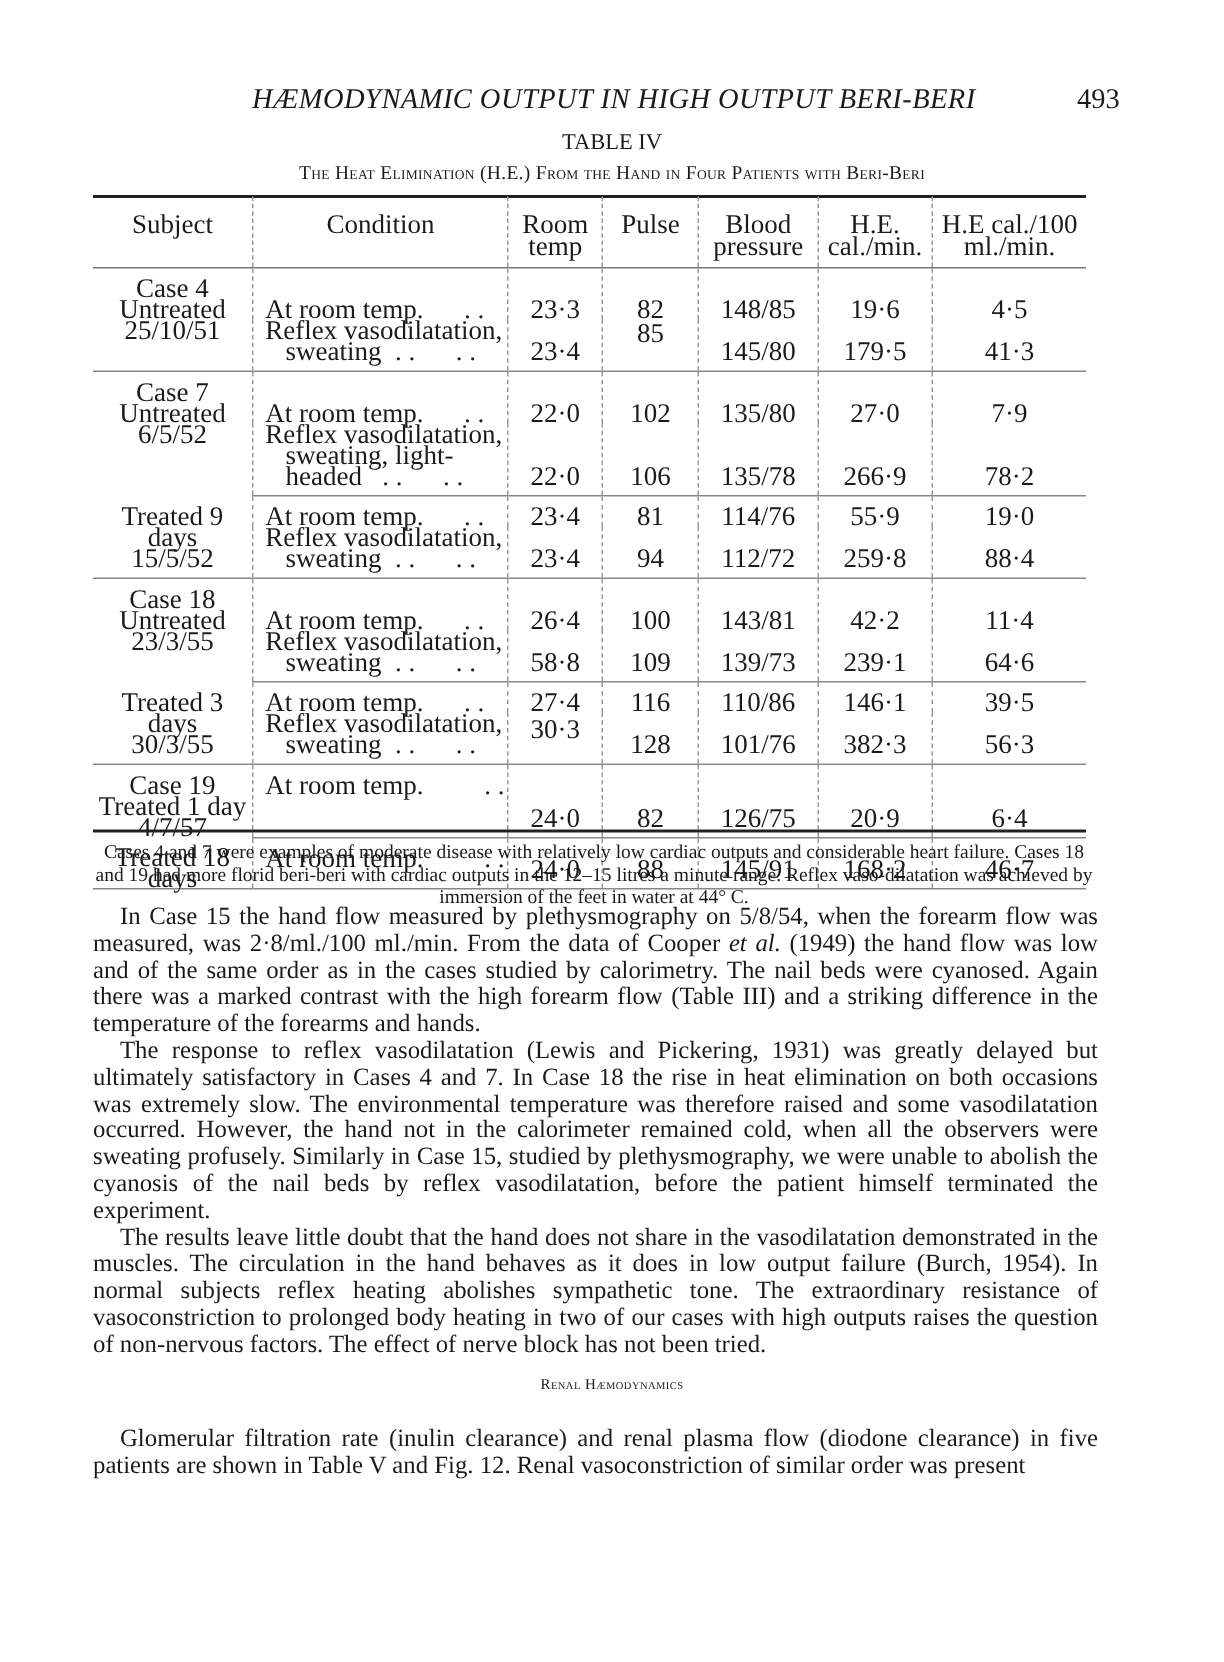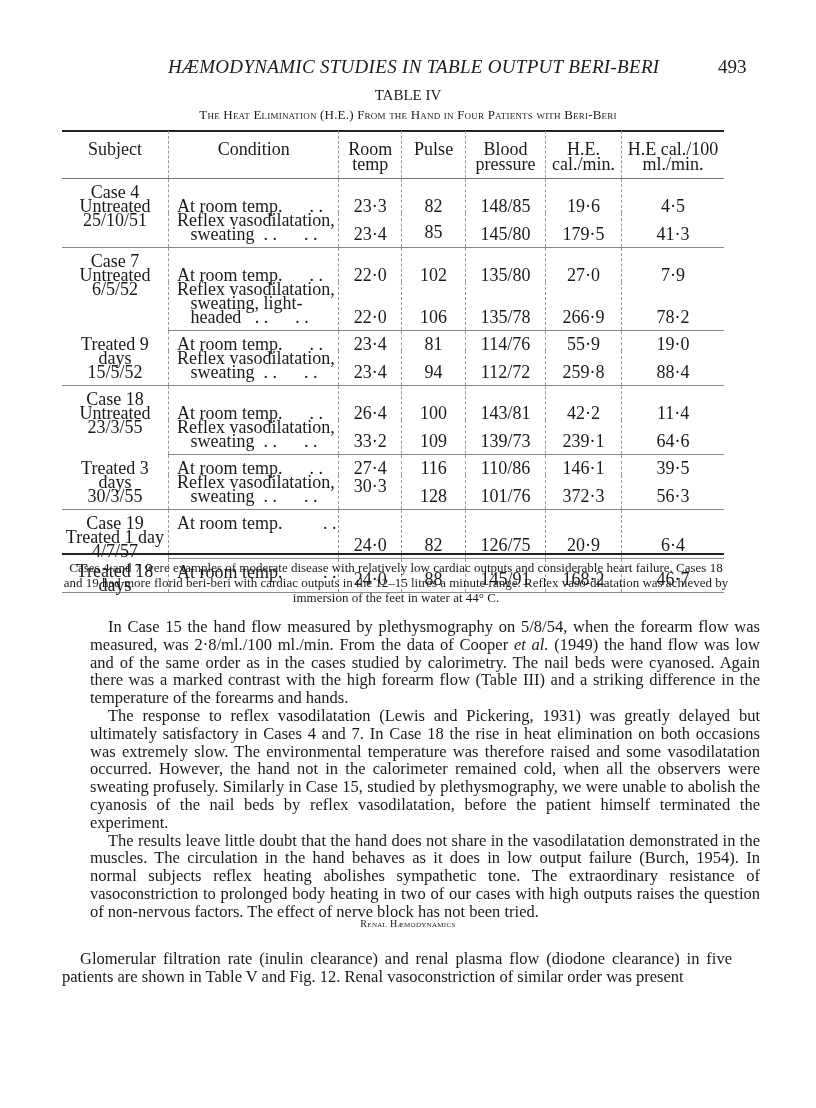--- a/index.html
+++ b/index.html
@@ -43,21 +43,21 @@
   }
   .body-text p { margin: 0; text-indent: 18px; }
   .section-heading {
     position: absolute; top: 918px; left: 0; width: 816px; text-align: center;
     font-size: 10px; font-variant: small-caps; letter-spacing: 0.3px;
   }
 </style>
 </head>
 <body>
 
-<div class="running-head">HÆMODYNAMIC STUDIES IN TABLE OUTPUT BERI-BERI</div>
+<div class="running-head">HÆMODYNAMIC OUTPUT IN HIGH OUTPUT BERI-BERI</div>
 <div class="page-number">493</div>
 
 <div class="table-label">TABLE IV</div>
 <div class="table-caption">The Heat Elimination (H.E.) From the Hand in Four Patients with Beri-Beri</div>
 
 <div class="tbl-rule-top"></div>
 <table class="tbl">
   <colgroup>
     <col style="width:112px">
       <col style="width:148px">
@@ -91,21 +91,21 @@
         <td class="vl" style="vertical-align: bottom; padding-bottom: 0px;">23·3</td>
         <td class="vl" style="vertical-align: bottom; padding-bottom: 0px;">82</td>
         <td class="vl" style="vertical-align: bottom; padding-bottom: 0px;">148/85</td>
         <td class="vl" style="vertical-align: bottom; padding-bottom: 0px;">19·6</td>
         <td class="vl" style="vertical-align: bottom; padding-bottom: 0px;">4·5</td>
       </tr>
       <tr>
         <td class="cond vl" style="padding-top: 0px; padding-bottom: 6px; border-bottom: 1px solid rgb(136, 136, 136);">Reflex vasodilatation,
    sweating  . .      . .</td>
         <td class="vl" style="vertical-align: bottom; padding-bottom: 6px; border-bottom: 1px solid rgb(136, 136, 136);">23·4</td>
-        <td class="vl" style="vertical-align: bottom; padding-bottom: 8px; border-bottom: 1px solid rgb(136, 136, 136);">85</td>
+        <td class="vl" style="vertical-align: bottom; padding-bottom: 18px; border-bottom: 1px solid rgb(136, 136, 136);">85</td>
         <td class="vl" style="vertical-align: bottom; padding-bottom: 6px; border-bottom: 1px solid rgb(136, 136, 136);">145/80</td>
         <td class="vl" style="vertical-align: bottom; padding-bottom: 6px; border-bottom: 1px solid rgb(136, 136, 136);">179·5</td>
         <td class="vl" style="vertical-align: bottom; padding-bottom: 6px; border-bottom: 1px solid rgb(136, 136, 136);">41·3</td>
       </tr>
       <tr>
         <td rowspan="2" style="white-space: pre-line; padding-top: 6px;">Case 7
 Untreated
 6/5/52</td>
         <td class="cond vl" style="padding-top: 20px; padding-bottom: 0px;">At room temp.      . .</td>
         <td class="vl" style="vertical-align: bottom; padding-bottom: 0px;">22·0</td>
@@ -150,21 +150,21 @@
         <td class="cond vl" style="padding-top: 20px; padding-bottom: 0px;">At room temp.      . .</td>
         <td class="vl" style="vertical-align: bottom; padding-bottom: 0px;">26·4</td>
         <td class="vl" style="vertical-align: bottom; padding-bottom: 0px;">100</td>
         <td class="vl" style="vertical-align: bottom; padding-bottom: 0px;">143/81</td>
         <td class="vl" style="vertical-align: bottom; padding-bottom: 0px;">42·2</td>
         <td class="vl" style="vertical-align: bottom; padding-bottom: 0px;">11·4</td>
       </tr>
       <tr>
         <td class="cond vl" style="padding-top: 0px; padding-bottom: 6px; border-bottom: 1px solid rgb(136, 136, 136);">Reflex vasodilatation,
    sweating  . .      . .</td>
-        <td class="vl" style="vertical-align: bottom; padding-bottom: 6px; border-bottom: 1px solid rgb(136, 136, 136);">33·2</td>
+        <td class="vl" style="vertical-align: bottom; padding-bottom: 6px; border-bottom: 1px solid rgb(136, 136, 136);">58·8</td>
         <td class="vl" style="vertical-align: bottom; padding-bottom: 6px; border-bottom: 1px solid rgb(136, 136, 136);">109</td>
         <td class="vl" style="vertical-align: bottom; padding-bottom: 6px; border-bottom: 1px solid rgb(136, 136, 136);">139/73</td>
         <td class="vl" style="vertical-align: bottom; padding-bottom: 6px; border-bottom: 1px solid rgb(136, 136, 136);">239·1</td>
         <td class="vl" style="vertical-align: bottom; padding-bottom: 6px; border-bottom: 1px solid rgb(136, 136, 136);">64·6</td>
       </tr>
       <tr>
         <td rowspan="2" style="white-space: pre-line; padding-top: 6px; border-bottom: 1px solid rgb(136, 136, 136);">Treated 3 days
 30/3/55</td>
         <td class="cond vl" style="padding-top: 6px; padding-bottom: 0px;">At room temp.      . .</td>
         <td class="vl" style="vertical-align: bottom; padding-bottom: 0px;">27·4</td>
@@ -172,21 +172,21 @@
         <td class="vl" style="vertical-align: bottom; padding-bottom: 0px;">110/86</td>
         <td class="vl" style="vertical-align: bottom; padding-bottom: 0px;">146·1</td>
         <td class="vl" style="vertical-align: bottom; padding-bottom: 0px;">39·5</td>
       </tr>
       <tr>
         <td class="cond vl" style="padding-top: 0px; padding-bottom: 6px; border-bottom: 1px solid rgb(136, 136, 136);">Reflex vasodilatation,
    sweating  . .      . .</td>
         <td class="vl" style="vertical-align: bottom; padding-bottom: 16px; border-bottom: 1px solid rgb(136, 136, 136);">30·3</td>
         <td class="vl" style="vertical-align: bottom; padding-bottom: 6px; border-bottom: 1px solid rgb(136, 136, 136);">128</td>
         <td class="vl" style="vertical-align: bottom; padding-bottom: 6px; border-bottom: 1px solid rgb(136, 136, 136);">101/76</td>
-        <td class="vl" style="vertical-align: bottom; padding-bottom: 6px; border-bottom: 1px solid rgb(136, 136, 136);">372·3</td>
+        <td class="vl" style="vertical-align: bottom; padding-bottom: 6px; border-bottom: 1px solid rgb(136, 136, 136);">382·3</td>
         <td class="vl" style="vertical-align: bottom; padding-bottom: 6px; border-bottom: 1px solid rgb(136, 136, 136);">56·3</td>
       </tr>
       <tr>
         <td rowspan="1" style="white-space: pre-line; padding-top: 6px;">Case 19
 Treated 1 day
 4/7/57</td>
         <td class="cond vl" style="padding-top: 6px; padding-bottom: 6px; border-bottom: 1px solid rgb(136, 136, 136);">At room temp.         . .</td>
         <td class="vl" style="vertical-align: bottom; padding-bottom: 6px; border-bottom: 1px solid rgb(136, 136, 136);">24·0</td>
         <td class="vl" style="vertical-align: bottom; padding-bottom: 6px; border-bottom: 1px solid rgb(136, 136, 136);">82</td>
         <td class="vl" style="vertical-align: bottom; padding-bottom: 6px; border-bottom: 1px solid rgb(136, 136, 136);">126/75</td>
@@ -201,21 +201,21 @@
         <td class="vl" style="vertical-align: bottom; padding-bottom: 6px; border-bottom: 1px solid rgb(136, 136, 136);">145/91</td>
         <td class="vl" style="vertical-align: bottom; padding-bottom: 6px; border-bottom: 1px solid rgb(136, 136, 136);">168·2</td>
         <td class="vl" style="vertical-align: bottom; padding-bottom: 6px; border-bottom: 1px solid rgb(136, 136, 136);">46·7</td>
       </tr>
     </tbody>
 </table>
 <div class="tbl-rule-bottom"></div>
 
 <div class="footnote">Cases 4 and 7 were examples of moderate disease with relatively low cardiac outputs and considerable heart failure. Cases 18 and 19 had more florid beri-beri with cardiac outputs in the 12–15 litres a minute range. Reflex vaso-dilatation was achieved by immersion of the feet in water at 44° C.</div>
 
-<div class="body-text" style="top:618px;margin-left:28px;">
+<div class="body-text" style="top:602px;">
   <p><span>In Case 15 the hand flow measured by plethysmography on 5/8/54, when the forearm flow was measured, was 2·8/ml./100 ml./min.   From the data of Cooper </span><i>et al.</i><span> (1949) the hand flow was low and of the same order as in the cases studied by calorimetry.   The nail beds were cyanosed.   Again there was a marked contrast with the high forearm flow (Table III) and a striking difference in the temperature of the forearms and hands.</span></p>
   <p>The response to reflex vasodilatation (Lewis and Pickering, 1931) was greatly delayed but ultimately satisfactory in Cases 4 and 7.   In Case 18 the rise in heat elimination on both occasions was extremely slow.   The environmental temperature was therefore raised and some vasodilatation occurred.   However, the hand not in the calorimeter remained cold, when all the observers were sweating profusely.   Similarly in Case 15, studied by plethysmography, we were unable to abolish the cyanosis of the nail beds by reflex vasodilatation, before the patient himself terminated the experiment.</p>
   <p>The results leave little doubt that the hand does not share in the vasodilatation demonstrated in the muscles.   The circulation in the hand behaves as it does in low output failure (Burch, 1954). In normal subjects reflex heating abolishes sympathetic tone.   The extraordinary resistance of vasoconstriction to prolonged body heating in two of our cases with high outputs raises the question of non-nervous factors.   The effect of nerve block has not been tried.</p>
 </div>
 
 <div class="section-heading">Renal Hæmodynamics</div>
 
 <div class="body-text" style="top:950px;">
   <p>Glomerular filtration rate (inulin clearance) and renal plasma flow (diodone clearance) in five patients are shown in Table V and Fig. 12.   Renal vasoconstriction of similar order was present</p>
 </div>

